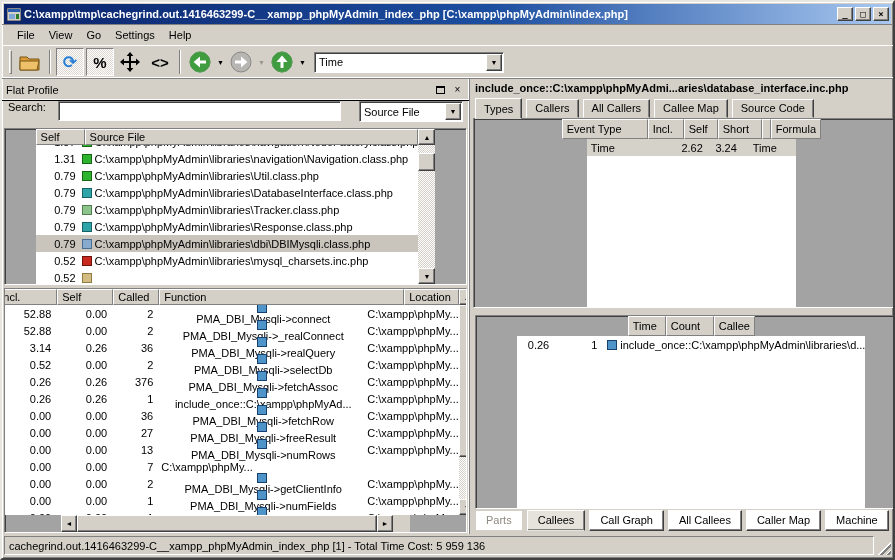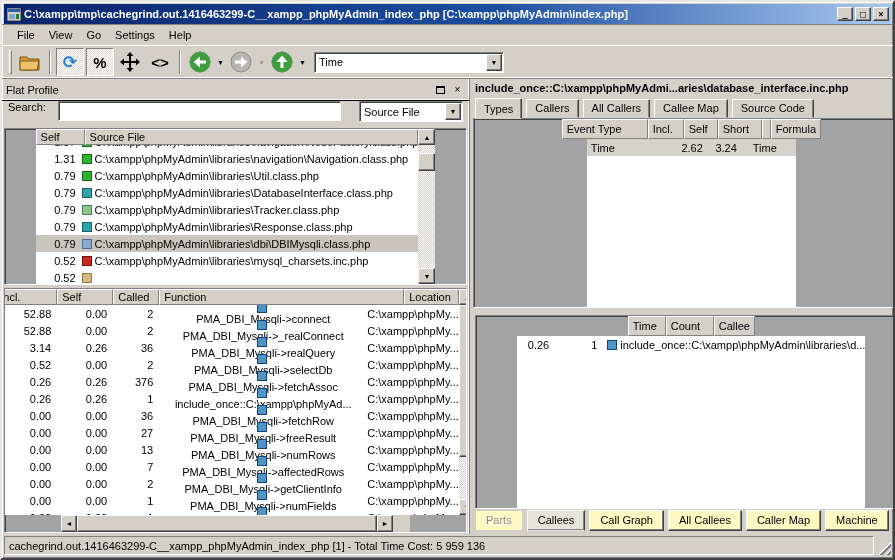--- a/index.html
+++ b/index.html
@@ -109,21 +109,21 @@
   .types-table .thead .hc{padding-top:3px;padding-bottom:3px;}
   .rsplit{height:7px;flex:0 0 auto;}
   .callees-table{flex:1;min-height:0;}
   .callees-table .thead .hc{padding-top:3px;padding-bottom:3px;}
   .ca-h0{width:38px;} .ca-h1{width:48px;}
   .ca-c0{width:38px;} .ca-c1{width:48px;}
   .ca-c2{flex:1;overflow:hidden;display:flex;align-items:center;padding-left:4px;}
   
   .bottabs{height:25px;display:flex;align-items:flex-start;padding:1px 0 0 2px;flex:0 0 auto;overflow:hidden;}
   .btab{border:1px solid;border-color:#fff #404040 #404040 #fff;box-shadow:inset -1px -1px 0 #808080;
-    background:#fef9c3;padding:3px 10px 4px 10px;margin-right:4px;white-space:nowrap;}
+    background:#ffffff;padding:3px 10px 4px 10px;margin-right:4px;white-space:nowrap;}
   .btab.active{background:#e6e3dd;border-color:#fff #404040 #e6e3dd #fff;text-align:right;}
   .btab.disabled{color:#8d897f;text-shadow:1px 1px 0 #fff;box-shadow:none;border-color:#d4d0c8;}
   .tabscroll{margin-left:auto;display:flex;flex:0 0 auto;}
   .tabscroll .sbtn{width:17px;height:19px;font-size:8px;}
   .tabscroll .sbtn.dis{color:#9a968e;}
   
   .statusbar{height:24px;flex:0 0 auto;display:flex;align-items:center;padding:2px 2px 3px 2px;}
   .status-field{flex:1;height:19px;border:1px solid;border-color:#808080 #fff #fff #808080;
     display:flex;align-items:center;padding:0 4px;white-space:nowrap;overflow:hidden;}
   .grip{width:15px;height:15px;margin-left:2px;align-self:flex-end;
@@ -444,24 +444,20 @@
                       <span>PMA_DBI_Mysqli-&gt;numRows</span>
                     </span>
                     <span class="fn-c4">C:\xampp\phpMy...</span>
                   </div>
                   <div class="trow">
                     <span class="fn-c0">
                       <span class="v">0.00</span>
                     </span>
                     <span class="num fn-c1">0.00</span>
                     <span class="num fn-c2">7</span>
-                    <span class="fn-c3">
-                      <span class="sq" style="background: rgb(79, 148, 200); border-color: rgb(23, 64, 110);"></span>
-                      <span>PMA_DBI_Mysqli-&gt;affectedRows</span>
-                    </span>
                     <span class="fn-c4">C:\xampp\phpMy...</span>
                   </div>
                   <div class="trow">
                     <span class="fn-c0">
                       <span class="v">0.00</span>
                     </span>
                     <span class="num fn-c1">0.00</span>
                     <span class="num fn-c2">2</span>
                     <span class="fn-c3">
                       <span class="sq" style="background: rgb(79, 148, 200); border-color: rgb(23, 64, 110);"></span>

